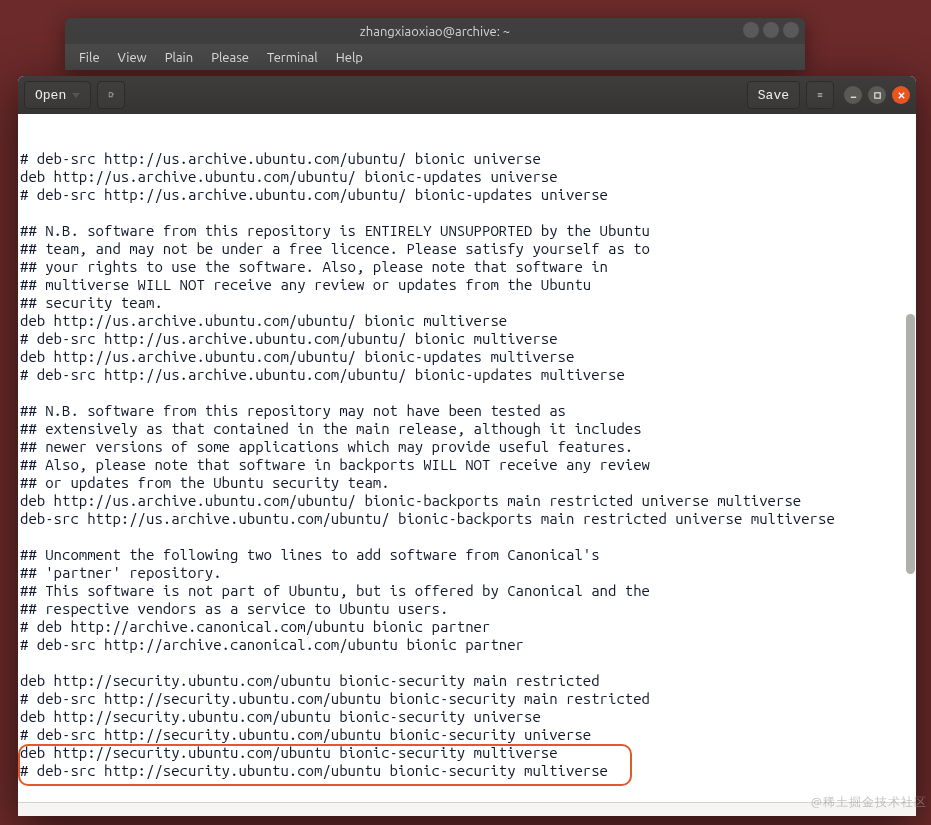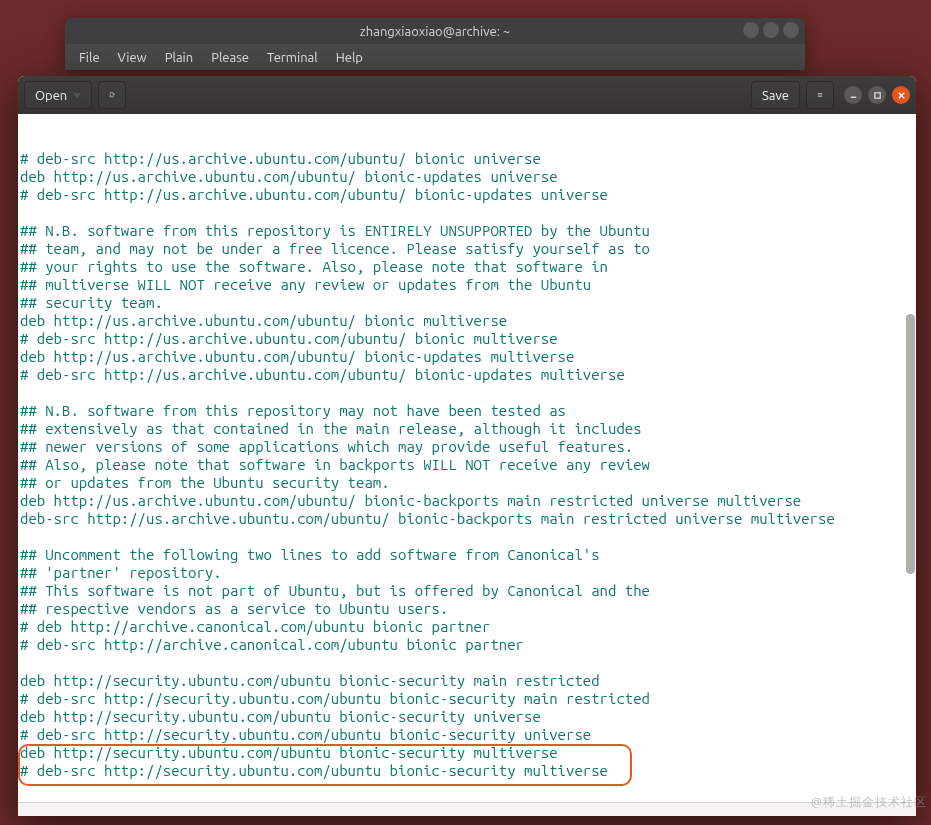--- a/index.html
+++ b/index.html
@@ -64,20 +64,21 @@
     flex-direction: column;
   }
   .headerbar {
     height: 38px;
     background: linear-gradient(#3e3d3b,#353432);
     border-radius: 6px 6px 0 0;
     display: flex;
     padding: 0 6px;
     color: #eee;
     position: relative;
+    font-family: Liberation Mono, monospace;
   }
   .hb-left { display:flex; gap:6px; align-items:center;}
   .hb-btn {
     background: #49484644;
     border: 1px solid #2b2b2b;
     color: #eee;
     padding: 4px 10px;
     border-radius: 4px;
     display: flex; align-items:center; gap:6px;
     font-size: 13px;
@@ -98,21 +99,21 @@
   .win-ctrl {
     width:18px;height:18px;border-radius:50%;
     background:#5a5956;display:flex;align-items:center;justify-content:center;
   }
   .win-ctrl.close{background:#e95420;}
   .win-ctrl svg{width:9px;height:9px;}
 
   .editor {
     flex: 1;
     background: #fff;
-    color: #0f766e;
+    color: #0f172a;
     font-family: "Ubuntu Mono","DejaVu Sans Mono",monospace;
     font-size: 15px;
     line-height: 18px;
     padding: 0 2px 2px 2px;
     white-space: pre;
     overflow: hidden;
     position: relative;
   }
   .editor-inner{
     position:relative;

